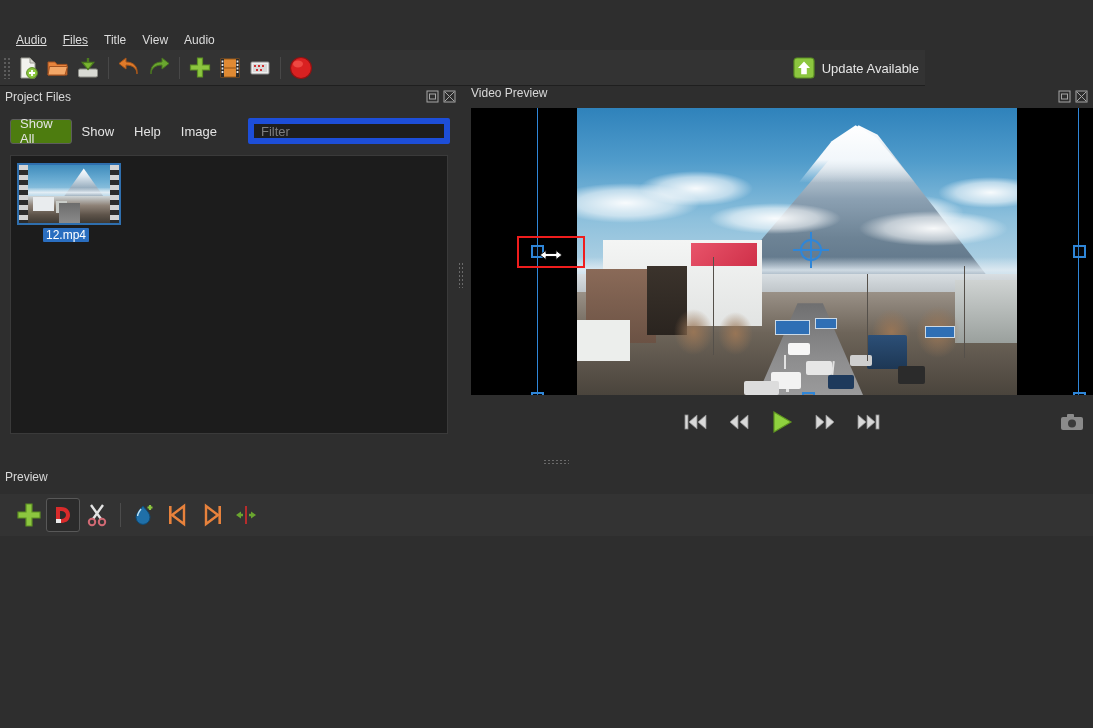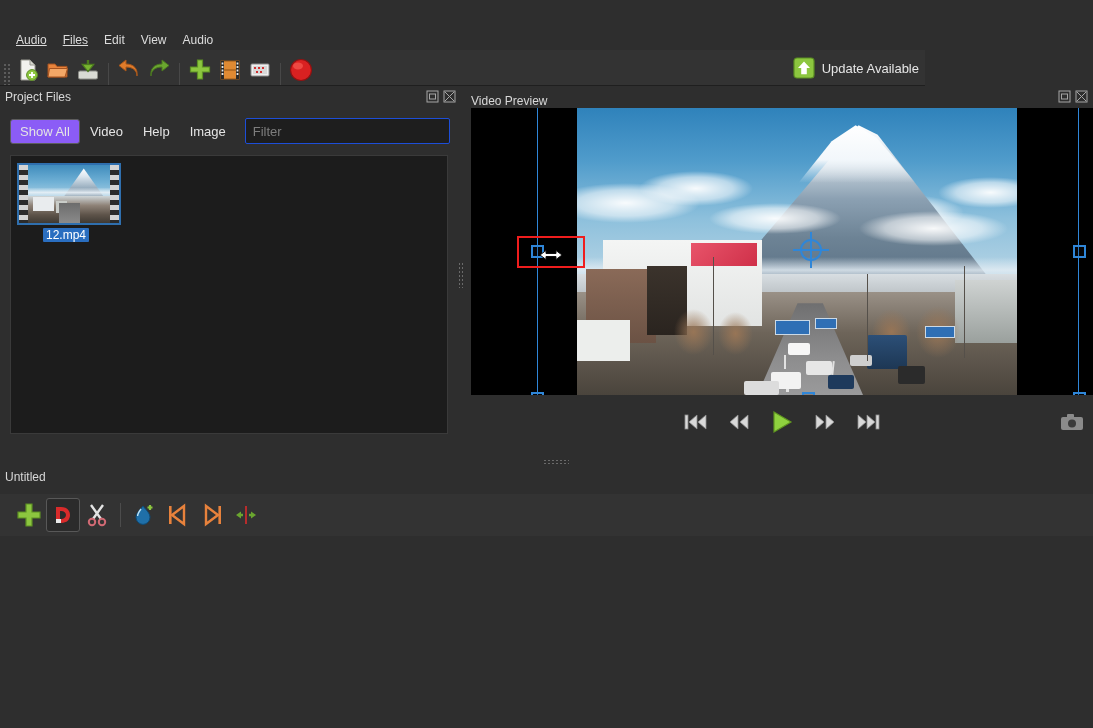--- a/index.html
+++ b/index.html
@@ -43,21 +43,21 @@
   }
   .menu-item {
     font-size: 12px; color: #dcdcdc; padding: 1px 8px 2px 8px; line-height: 15px;
   }
   .menu-item u { text-decoration: underline; }
 
   
   .toolbar {
     position: absolute; top: 50px; left: 0; width: 925px; height: 36px;
     background: #333333; border-bottom: 1px solid #1f1f1f;
-    display: flex; align-items: flex-end;
+    display: flex; align-items: center;
   }
   .grip { width: 8px; height: 22px; margin-left: 3px; margin-right: 2px;
     background-image: radial-gradient(#636363 40%, transparent 41%);
     background-size: 4px 4px; opacity: .85; }
   .tbtn { width: 30px; height: 30px; display: flex; align-items: center; justify-content: center; }
   .tb-sep { width: 1px; height: 22px; background: #484848; margin: 0 5px; }
   .update-zone {
     position: absolute; right: 6px; top: 0; height: 36px;
     display: flex; align-items: center; gap: 7px;
   }
@@ -70,23 +70,23 @@
   }
   .panel-title { font-size: 12px; color: #d8d8d8; }
   .panel-dockbtns { position: absolute; right: 5px; top: 4px; display: flex; gap: 4px; }
   .dockbtn { width: 13px; height: 13px; }
 
   .pf-filterbar { position: absolute; left: 10px; top: 32px; width: 440px; height: 26px; display: flex; align-items: center; }
   .pf-chip {
     height: 25px; padding: 0 9px; display: flex; align-items: center; justify-content: center;
     font-size: 13px; color: #e4e4e4; border: 1px solid transparent; border-radius: 3px;
   }
-  .pf-chip.active { background: #8b5cf6; border-color: #5d5d5d; }
+  .pf-chip.active { background: #4d7c0f; border-color: #5d5d5d; }
   .pf-filter-input {
-    flex: 1; height: 26px; margin-left: 9px; background: #1e1e1e; border: 1px solid #1d4ed8;
+    flex: 1; height: 26px; margin-left: 21px; background: #1e1e1e; border: 6px solid #1d4ed8;
     border-radius: 2px; color: #8b5cf6; font-size: 13px; padding: 0 7px;
     font-family: "Liberation Sans", sans-serif; outline: none;
   }
   .pf-filter-input::placeholder { color: #7d7d7d; }
 
   .pf-list {
     position: absolute; left: 10px; top: 69px; width: 438px; height: 279px;
     background: #1c1c1c; border: 1px solid #3a3a3a;
   }
   .pf-item { position: absolute; left: 6px; top: 7px; width: 108px; }
@@ -124,21 +124,21 @@
   }
   .ltab.active { background: #3f3f3f; color: #ffffff; border-color: #585858; }
   .lefttabs-line { position: absolute; left: 0; top: 457px; width: 461px; height: 1px; background: #4a4a4a; }
 
   
   .v-splitter { position: absolute; left: 458px; top: 262px; width: 5px; height: 26px;
     background-image: radial-gradient(#6a6a6a 36%, transparent 37%); background-size: 3px 4px; }
 
   
   .vp-panel { position: absolute; left: 466px; top: 86px; width: 627px; height: 374px; background: #2e2e2e; }
-  .vp-title-row { height: 22px; display: flex; align-items: flex-end; padding-left: 5px; position: relative; }
+  .vp-title-row { height: 22px; display: flex; align-items: flex-start; padding-left: 5px; position: relative; }
   .vp-stage {
     position: absolute; left: 5px; top: 22px; width: 622px; height: 287px;
     background: #111111; overflow: hidden;
   }
   .vp-black { position: absolute; inset: 0; background: #000000; }
   .vp-video {
     position: absolute; left: 106px; top: 0px; width: 440px; height: 287px; overflow: hidden;
   }
   
   .sc-sky { position: absolute; left: 0; top: 0; width: 100%; height: 62%;
@@ -214,21 +214,21 @@
 </style>
 </head>
 <body>
 
 <div id="app">
 
 
   <div class="menubar">
     <div class="menu-item"><u>Audio</u></div>
     <div class="menu-item"><u>Files</u></div>
-    <div class="menu-item"><span>Edit</span></div>
+    <div class="menu-item"><span>Title</span></div>
     <div class="menu-item"><span>View</span></div>
     <div class="menu-item"><span>Audio</span></div>
   </div>
 
   <div class="toolbar">
     <div class="grip"></div>
 
     <div class="tbtn">
       <svg width="24" height="24" viewBox="0 0 24 24">
         <path d="M5 2h9l5 5v15H5z" fill="#f2f2ee" stroke="#9a9a92" stroke-width="1"></path>
@@ -333,21 +333,21 @@
             </svg>
         </div>
       </div>
     </div>
 
     <div class="pf-filterbar">
       <div class="pf-chip active">
           <span>Show All</span>
         </div>
       <div class="pf-chip">
-          <span>Video</span>
+          <span>Show</span>
         </div>
       <div class="pf-chip">
           <span>Help</span>
         </div>
       <div class="pf-chip">
           <span>Image</span>
         </div>
       <input class="pf-filter-input" type="text" placeholder="Filter" style="">
     </div>
 
@@ -516,21 +516,21 @@
           <rect x="7" y="2" width="7" height="4" rx="1" fill="#8a8a8a"></rect>
           <circle cx="12" cy="11.5" r="4" fill="#3a3a3a"></circle>
         </svg>
       </div>
     </div>
   </div>
 
   <div class="h-splitter"></div>
 
   <div class="tl-panel">
-    <span class="tl-title">Untitled</span>
+    <span class="tl-title">Preview</span>
 
     <div class="tl-toolbar">
       <div style="width:12px"></div>
       <div class="tl-btn">
         <svg width="26" height="26" viewBox="0 0 26 26">
           <path d="M10 2h6v8h8v6h-8v8h-6v-8H2v-6h8z" fill="#8cc63f" stroke="#5d9024" stroke-width="1.2"></path>
         </svg>
       </div>
       <div class="tl-btn active">
         <svg width="24" height="24" viewBox="0 0 24 24">

